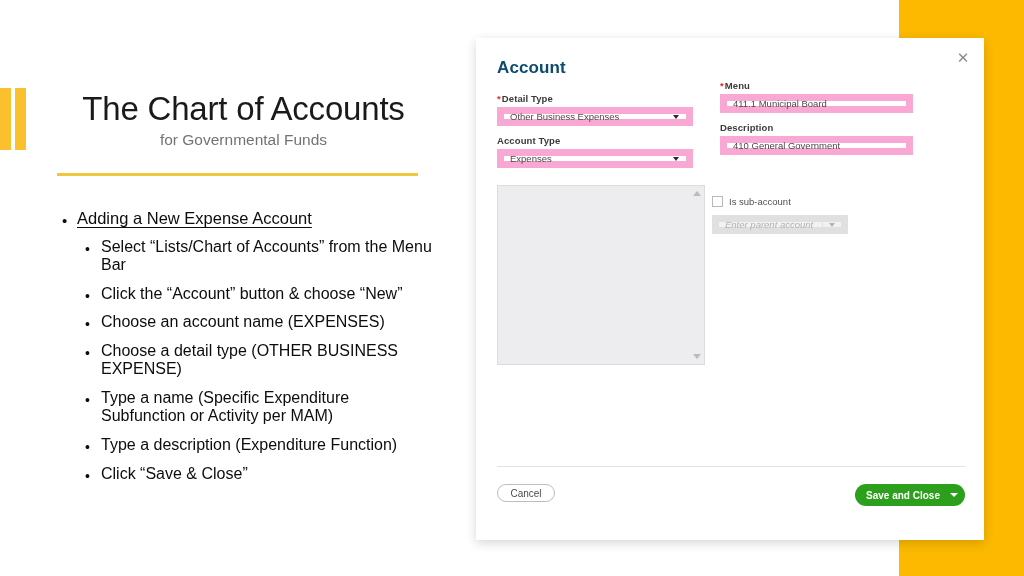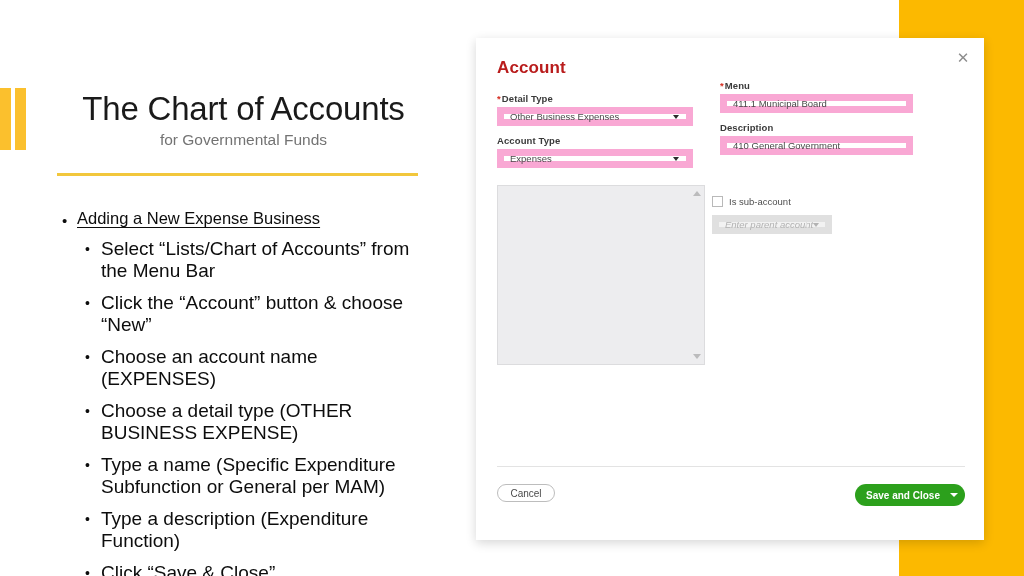--- a/index.html
+++ b/index.html
@@ -104,21 +104,21 @@
   .lvl2 {
     margin-left: 23px;
     margin-bottom: 10px;
   }
   .lvl2 .bullet-dot {
     font-size: 14px;
     width: 16px;
     padding-top: 4px;
   }
   .lvl2 .bullet-text {
-    font-size: 19px;
+    font-size: 16px;
     line-height: 1.16;
   }
 
   
   .dialog {
     position: absolute;
     left: 476px;
     top: 38px;
     width: 508px;
     height: 502px;
@@ -137,21 +137,21 @@
     text-align: center;
     cursor: pointer;
     font-family: "Liberation Sans", sans-serif;
   }
   .dialog-title {
     position: absolute;
     left: 21px;
     top: 20px;
     font-size: 17px;
     font-weight: bold;
-    color: #b91c1c;
+    color: #0c4a6e;
     letter-spacing: 0.1px;
   }
 
   .field-label {
     font-size: 9.5px;
     color: #3a3a3a;
     font-weight: bold;
     letter-spacing: 0.1px;
     margin-bottom: 3px;
     white-space: nowrap;
@@ -254,21 +254,21 @@
   }
   .checkbox-label {
     font-size: 9.5px;
     color: #4f4f4f;
   }
   .input-box.disabled {
     background: #f2f2f2;
     border-color: #e0e0e0;
     color: #b2b2b2;
     font-style: italic;
-    width: 120px;
+    width: 136px;
     padding-right: 0;
   }
   .disabled-caret-cell {
     position: absolute;
     right: 0;
     top: 0;
     bottom: 0;
     width: 18px;
     border-left: 1px solid #e0e0e0;
     display: flex;
@@ -353,41 +353,41 @@
 
 <div class="title-block">
   <div class="slide-title">The Chart of Accounts</div>
   <div class="slide-subtitle">for Governmental Funds</div>
 </div>
 <div class="title-rule"></div>
 
 <div class="bullets">
   <div class="bullet-row lvl1">
     <span class="bullet-dot">•</span>
-    <span class="bullet-text">Adding a New Expense Business</span>
+    <span class="bullet-text">Adding a New Expense Account</span>
   </div>
   <div class="bullet-row lvl2">
     <span class="bullet-dot">•</span>
     <span class="bullet-text">Select “Lists/Chart of Accounts” from the Menu Bar</span>
   </div>
   <div class="bullet-row lvl2">
     <span class="bullet-dot">•</span>
     <span class="bullet-text">Click the “Account” button &amp; choose “New”</span>
   </div>
   <div class="bullet-row lvl2">
     <span class="bullet-dot">•</span>
     <span class="bullet-text">Choose an account name (EXPENSES)</span>
   </div>
   <div class="bullet-row lvl2">
     <span class="bullet-dot">•</span>
     <span class="bullet-text">Choose a detail type (OTHER BUSINESS EXPENSE)</span>
   </div>
   <div class="bullet-row lvl2">
     <span class="bullet-dot">•</span>
-    <span class="bullet-text">Type a name (Specific Expenditure Subfunction or General per MAM)</span>
+    <span class="bullet-text">Type a name (Specific Expenditure Subfunction or Activity per MAM)</span>
   </div>
   <div class="bullet-row lvl2">
     <span class="bullet-dot">•</span>
     <span class="bullet-text">Type a description (Expenditure Function)</span>
   </div>
   <div class="bullet-row lvl2">
     <span class="bullet-dot">•</span>
     <span class="bullet-text">Click “Save &amp; Close”</span>
   </div>
 </div>

